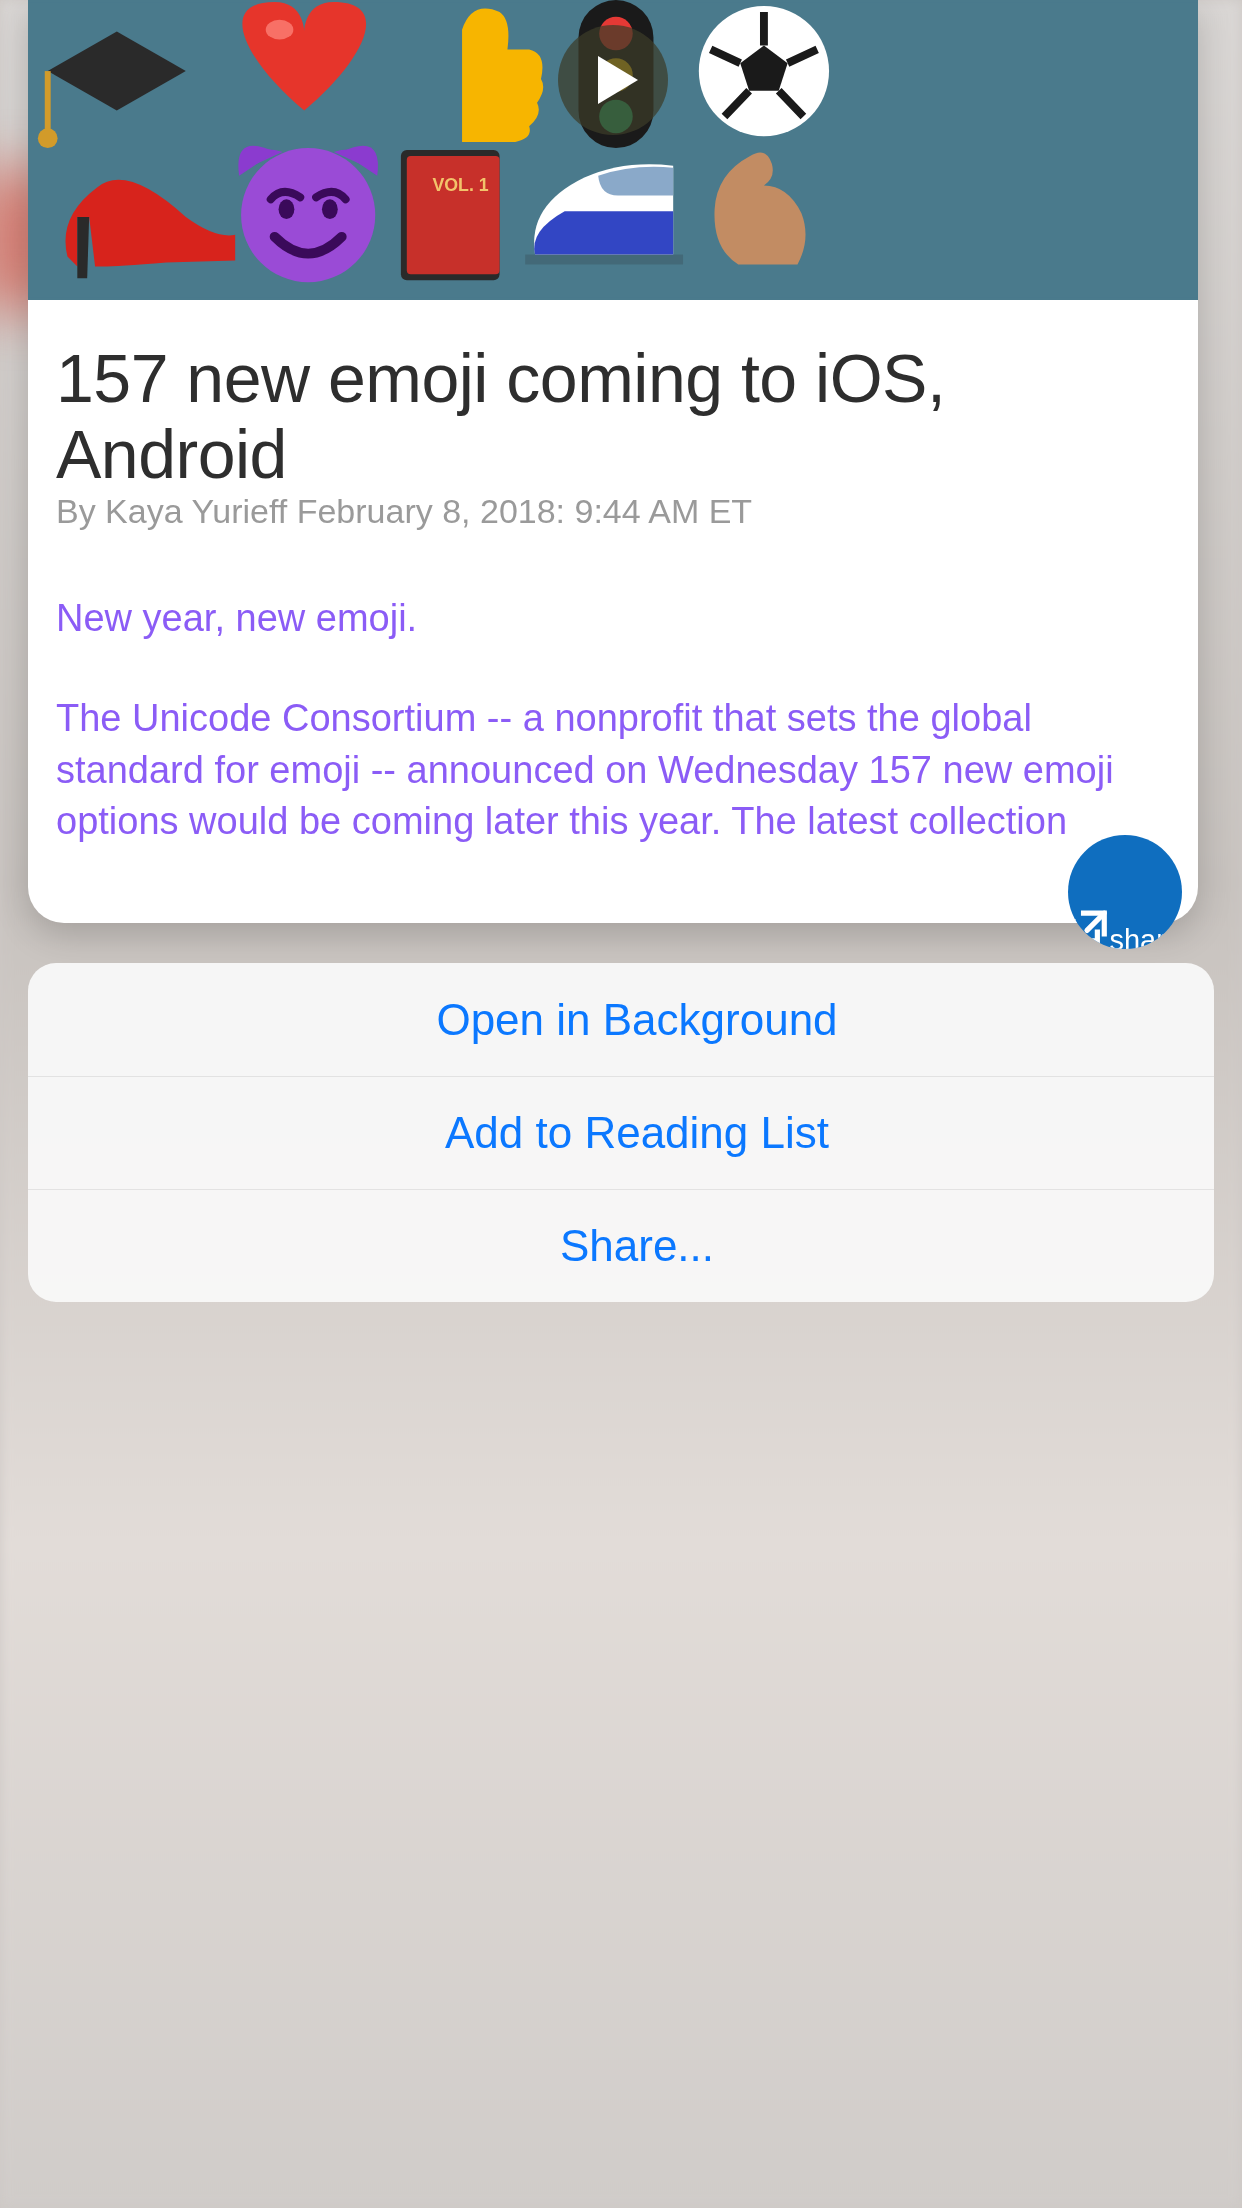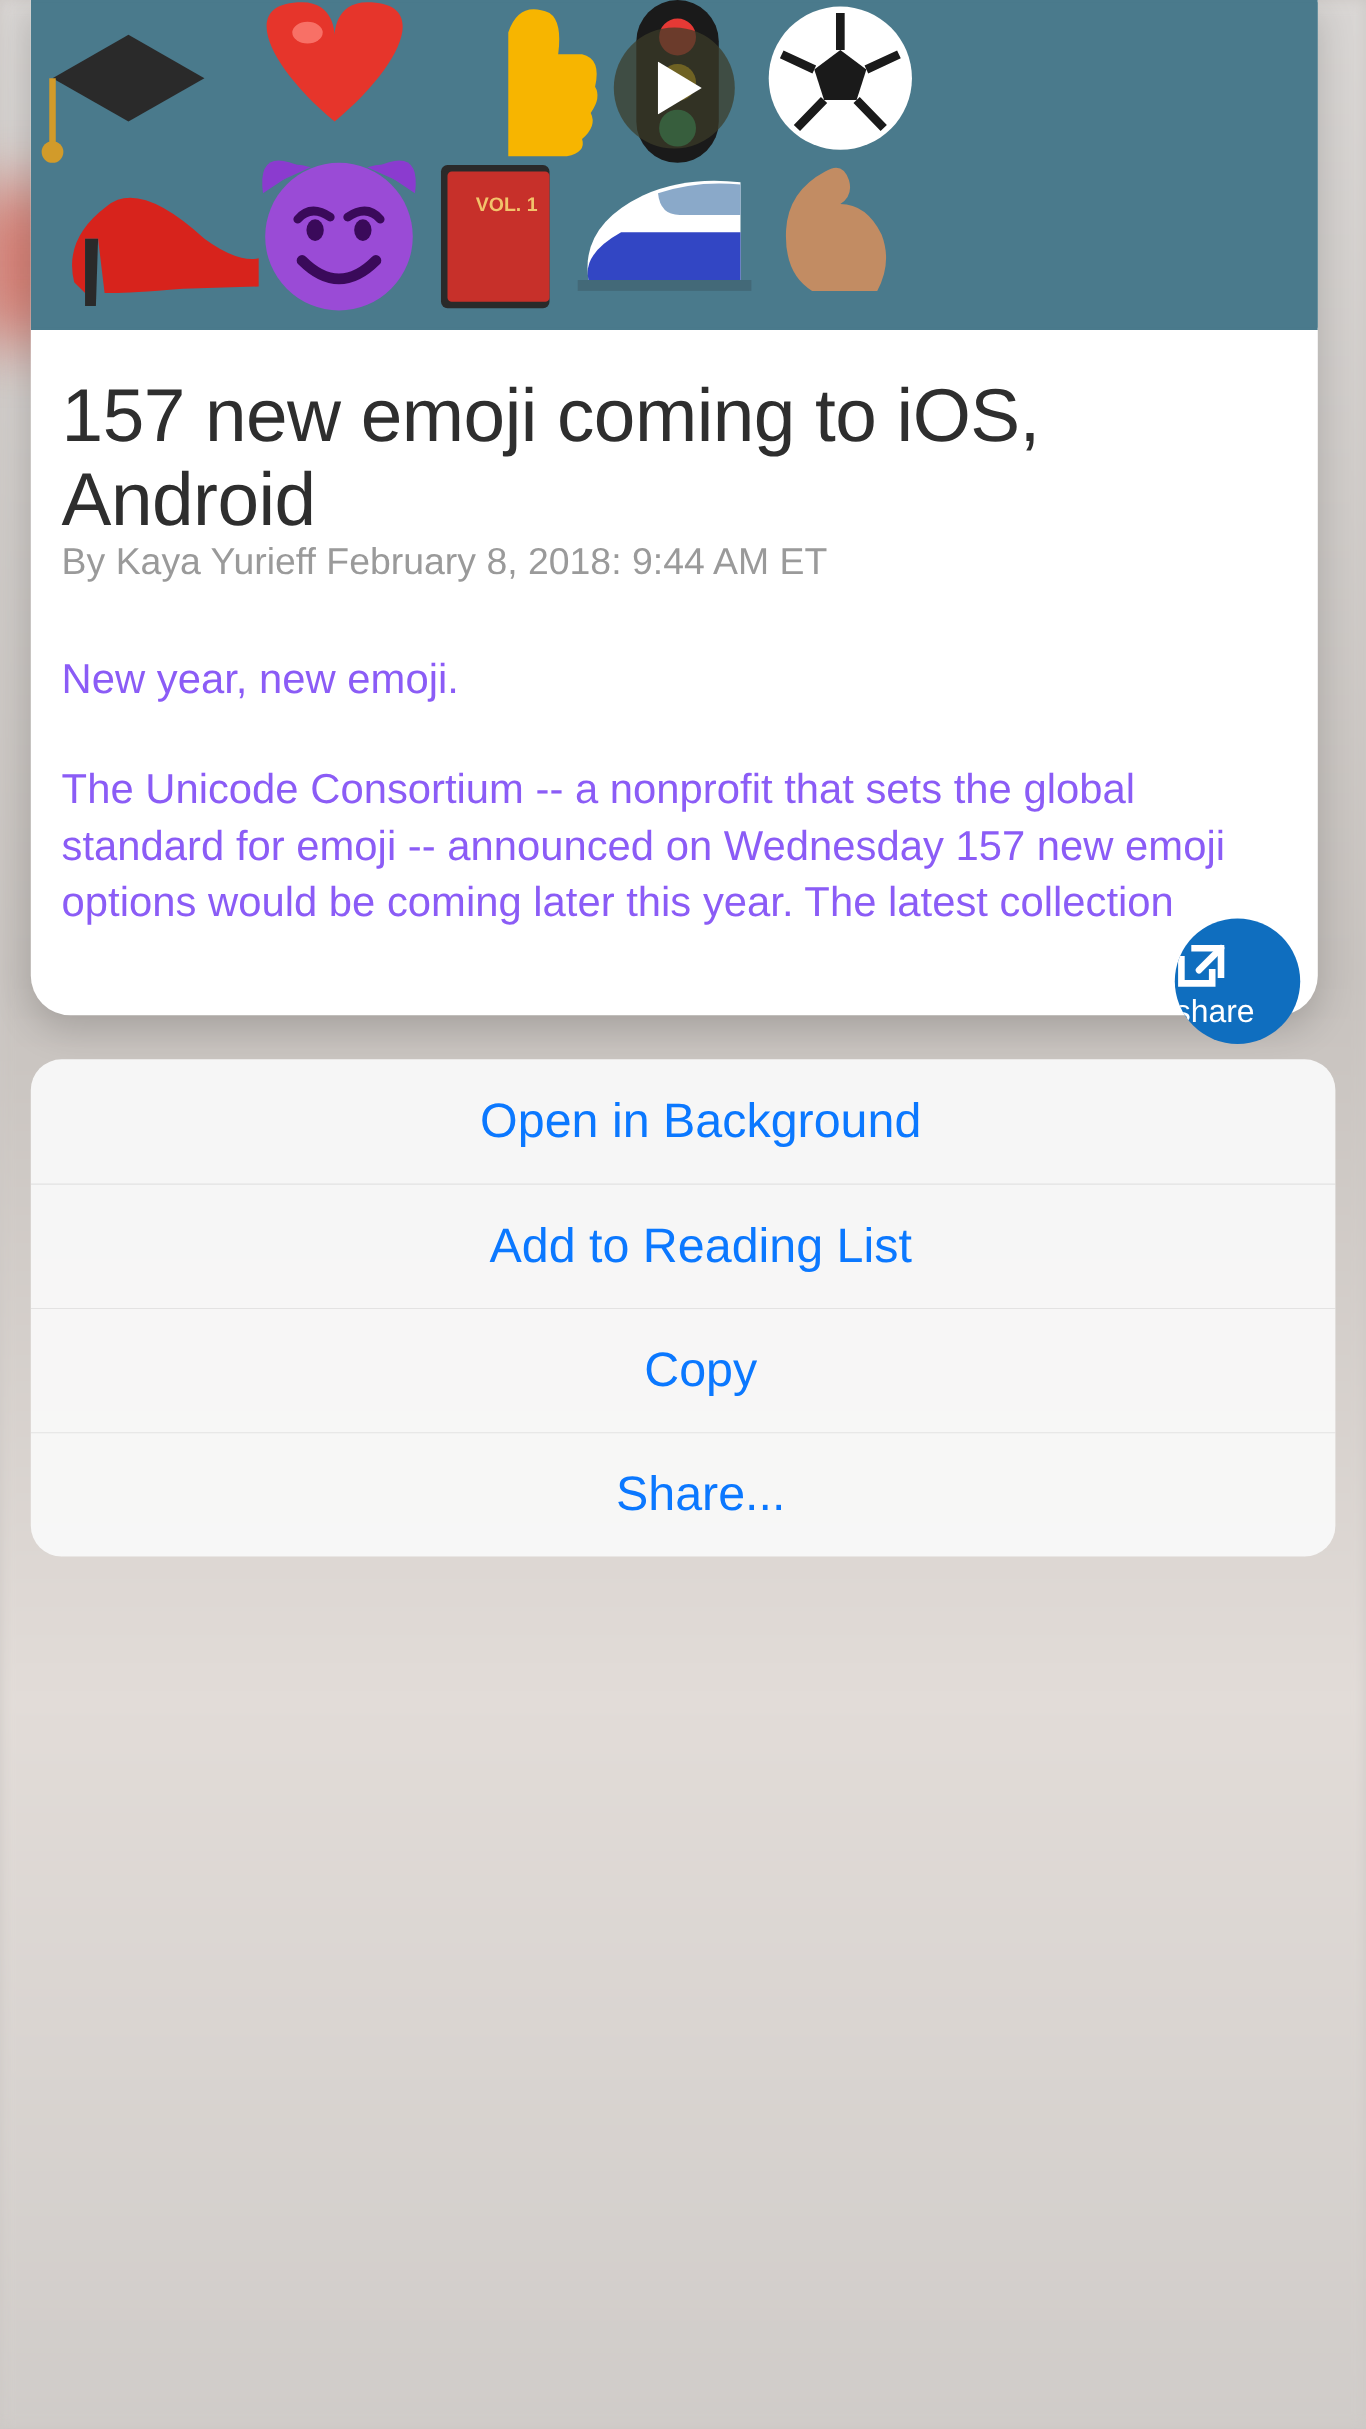--- a/index.html
+++ b/index.html
@@ -80,22 +80,21 @@
 
     .share-fab {
       position: absolute;
       right: 60px;
       top: 835px;
       width: 114px; height: 114px;
       border-radius: 50%;
       background: #0f6ebf;
       color: #fff;
       display: flex;
-      flex-direction: column;
-      align-items: flex-start;
+      align-items: flex-end;
       justify-content: center;
       overflow: hidden;
     }
     .share-fab-label {
       font-size: 29px;
       color: #fff;
       margin-top: -4px;
       transform: translateY(8px);
     }
 
@@ -215,15 +214,14 @@
     <path d="M6 16 L6 38 L34 38 L34 28" stroke="#fff" stroke-width="6" fill="none" stroke-linecap="square"></path>
     <path d="M18 6 L42 6 L42 30" stroke="#fff" stroke-width="6" fill="none" stroke-linecap="square"></path>
     <path d="M42 6 L22 26" stroke="#fff" stroke-width="6" fill="none" stroke-linecap="round"></path>
   </svg>
   <div class="share-fab-label">share</div>
 </div>
 
 <div class="action-sheet">
   <div class="action-item">Open in Background</div>
   <div class="action-item">Add to Reading List</div>
-  <div class="action-item">Copy</div>
   <div class="action-item">Share...</div>
 </div>
 
 </body></html>

